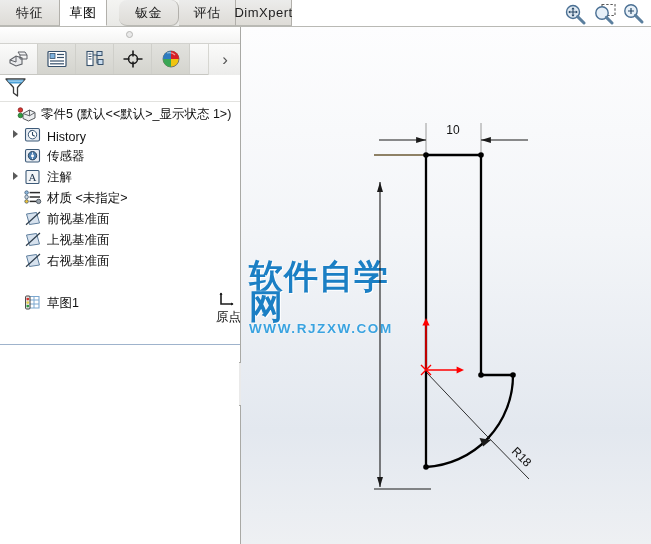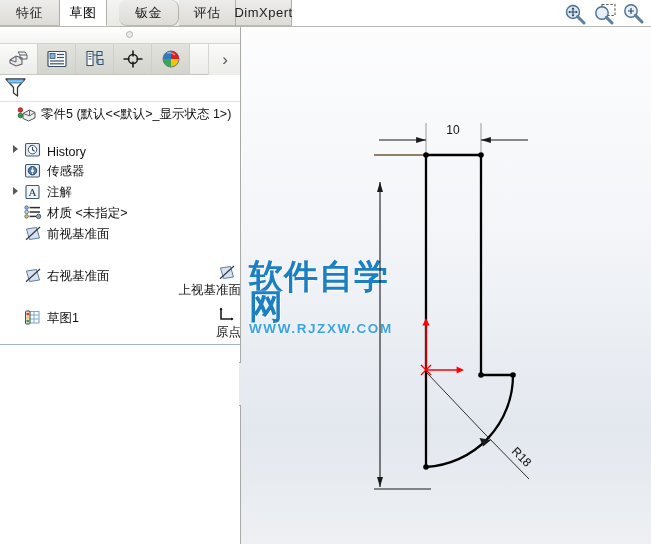--- a/index.html
+++ b/index.html
@@ -272,21 +272,21 @@
         <svg width="20" height="18" viewBox="0 0 20 18">
           <path d="M6 8.5 L12.5 5 L18 7.5 L18 13 L11.5 16 L6 13.5 Z" fill="#eceef0" stroke="#55585c" stroke-width="1"></path>
           <path d="M12.5 5 L12.5 10.8 L6 8.5 M12.5 10.8 L18 7.5" fill="none" stroke="#55585c" stroke-width=".9"></path>
           <circle cx="3.4" cy="5" r="2.3" fill="#d8332f" stroke="#7a1b18" stroke-width=".7"></circle>
           <circle cx="3.4" cy="10.5" r="2.3" fill="#2f9c40" stroke="#1a5a25" stroke-width=".7"></circle>
         </svg>
       </div>
       <span class="tlabel">零件5  (默认&lt;&lt;默认&gt;_显示状态 1&gt;)</span>
     </div>
 
-    <div class="tree-row" style="padding-left:8px;margin-top:15px;">
+    <div class="tree-row" style="padding-left:8px;">
       <div class="tw">
           <div class="twisty"></div>
         </div>
       <div class="ticon">
         <svg width="20" height="18" viewBox="0 0 20 18">
           <rect x="2.5" y="2.5" width="14" height="12.5" rx="1.4" fill="#e8edf3" stroke="#3d5a78" stroke-width="1.1"></rect>
           <circle cx="9.5" cy="8.7" r="4.2" fill="#ffffff" stroke="#3d5a78" stroke-width="1"></circle>
           <path d="M9.5 6 v2.9 l2.2 1.4" fill="none" stroke="#2b4660" stroke-width="1.1"></path>
           <path d="M6.4 5.6 a4.2 4.2 0 0 1 3.1 -1.3" fill="none" stroke="#3d5a78" stroke-width="1"></path>
         </svg>
@@ -340,21 +340,21 @@
       <div class="tw"></div>
       <div class="ticon">
         <svg width="20" height="18" viewBox="0 0 20 18">
           <path d="M3.5 4 L13.5 2.5 L16.5 13 L6.5 14.5 Z" fill="#d7e2ee" stroke="#5f7f9e" stroke-width="1"></path>
           <line x1="3" y1="14.8" x2="17" y2="2" stroke="#2e3d4c" stroke-width="1.2"></line>
         </svg>
       </div>
       <span class="tlabel">前视基准面</span>
     </div>
 
-    <div class="tree-row" style="padding-left:8px;flex-direction:column;">
+    <div class="tree-row" style="padding-left:8px;">
       <div class="tw"></div>
       <div class="ticon">
         <svg width="20" height="18" viewBox="0 0 20 18">
           <path d="M3.5 4 L13.5 2.5 L16.5 13 L6.5 14.5 Z" fill="#d7e2ee" stroke="#5f7f9e" stroke-width="1"></path>
           <line x1="3" y1="14.8" x2="17" y2="2" stroke="#2e3d4c" stroke-width="1.2"></line>
         </svg>
       </div>
       <span class="tlabel">上视基准面</span>
     </div>
 

